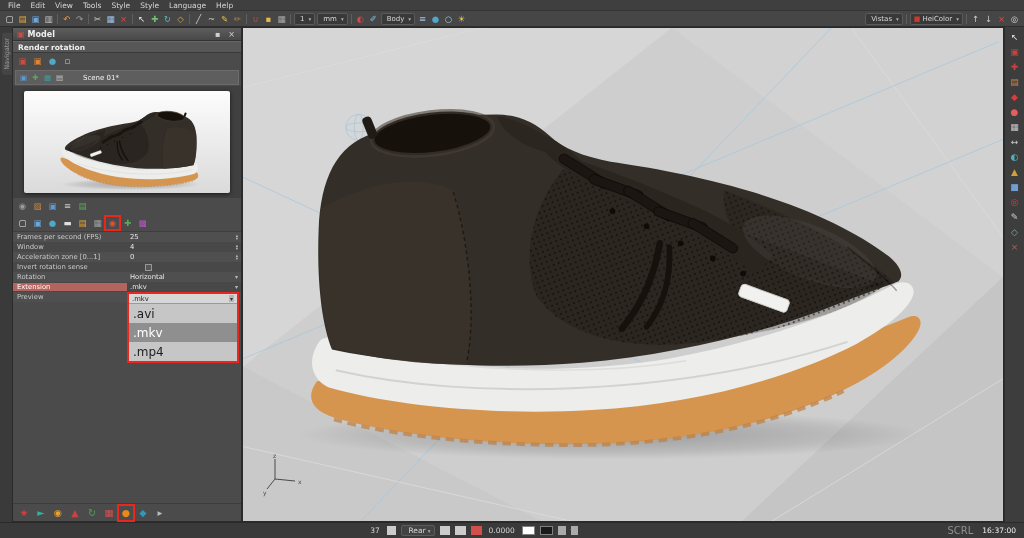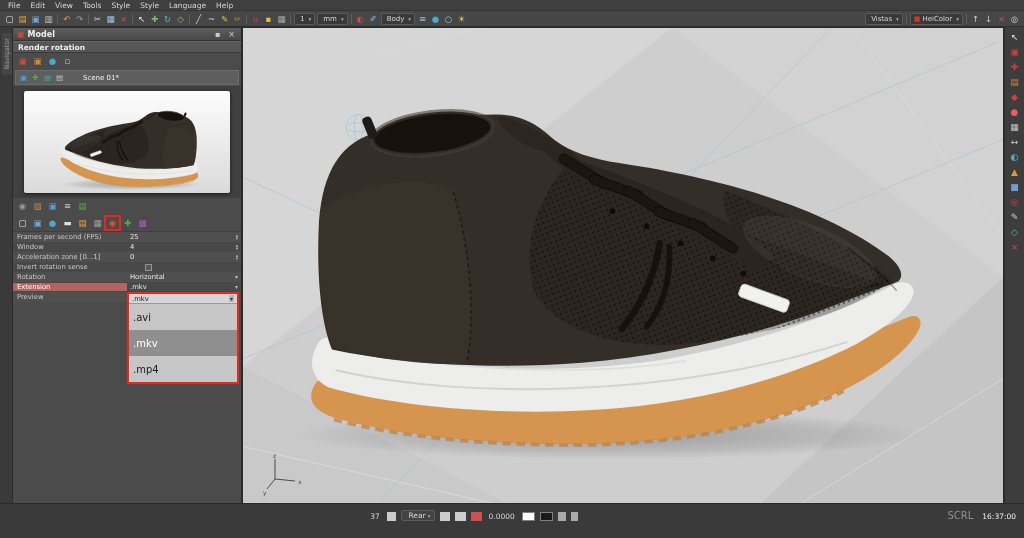--- a/index.html
+++ b/index.html
@@ -63,21 +63,21 @@
   .prop-row.dropdown .pv-ctl, .prop-row.selected .pv-ctl { font-size:6px; line-height:6px; }
   .prop-row.selected .prop-label { background:#b4645e; color:#fff; }
   .prop-row.check-on .pv-text { margin-left:15px; color:#e0e0e0; }
   .prop-row.check-off .pv-text { margin-left:15px; width:7px; height:7px; border:1px solid #979797; background:#575757; }
 
   .ext-overlay { position:absolute; left:114px; top:60px; width:112px; border:2px solid var(--highlight-red);
                  background:#c6c6c6; z-index:10; }
   .ext-combo { height:10px; background:#d6d6d6; color:#222; font-size:6.8px; display:flex; align-items:center;
                padding:0 3px; border-bottom:1px solid #9a9a9a; }
   .ext-combo .dd { margin-left:auto; font-size:6px; color:#333; background:#b6b6b6; padding:0 1px; }
-  .ext-option { height:26px; display:flex; align-items:center; padding-left:4px; font-size:10px; color:#1e1e1e; }
+  .ext-option { height:19px; display:flex; align-items:center; padding-left:4px; font-size:12px; color:#1e1e1e; }
   .ext-option.selected { background:#8f8f8f; color:#fff; }
 
   .panel-fill { flex:1; }
   .bottom-toolbar { height:18px; display:flex; align-items:center; padding:0 4px; gap:3px; background:#4b4b4b;
                     border-top:1px solid #3c3c3c; }
   .bottom-toolbar .icon { width:14px; height:14px; font-size:9.5px; }
 
   
   .viewport { position:absolute; left:242px; top:0; right:20px; bottom:0; background:#cccccc;
               border:1px solid #2a2a2a; overflow:hidden; }
@@ -85,21 +85,21 @@
   .axis-indicator { position:absolute; left:18px; bottom:24px; width:46px; height:46px; }
 
   
   .right-toolbar { position:absolute; right:0; top:0; bottom:0; width:20px; background:#3d3d3d;
                    border-left:1px solid #2c2c2c; display:flex; flex-direction:column; align-items:center;
                    padding-top:3px; gap:2px; }
   .right-toolbar .icon { width:14px; height:13px; font-size:9px; }
 
   
   .statusbar { position:absolute; bottom:0; left:0; right:0; height:16px; background:#3a3a3a;
-               border-top:1px solid #2a2a2a; display:flex; align-items:flex-end; padding:17px 6px; gap:5px;
+               border-top:1px solid #2a2a2a; display:flex; align-items:center; padding:4px 6px; gap:5px;
                font-size:7.5px; color:#d6d6d6; z-index:3; }
   .sb-item { display:flex; align-items:center; gap:2px; }
   .sb-item.spacer { flex:1; }
   .sb-item.combo { background:#434343; border:1px solid #5c5c5c; border-radius:2px; height:11px; padding:0 4px; }
   .sb-item .dd { font-size:5.5px; color:#aaa; }
   .sb-item.swatch { width:13px; height:9px; border:1px solid #808080; }
   .sb-item[data-name="scroll-lock-indicator"] .lbl { color:#8f8f8f; font-size:10px; }
   .sb-item[data-name="clock"] .lbl { color:#f0f0f0; }
 
   .defs-svg { position:absolute; width:0; height:0; }

